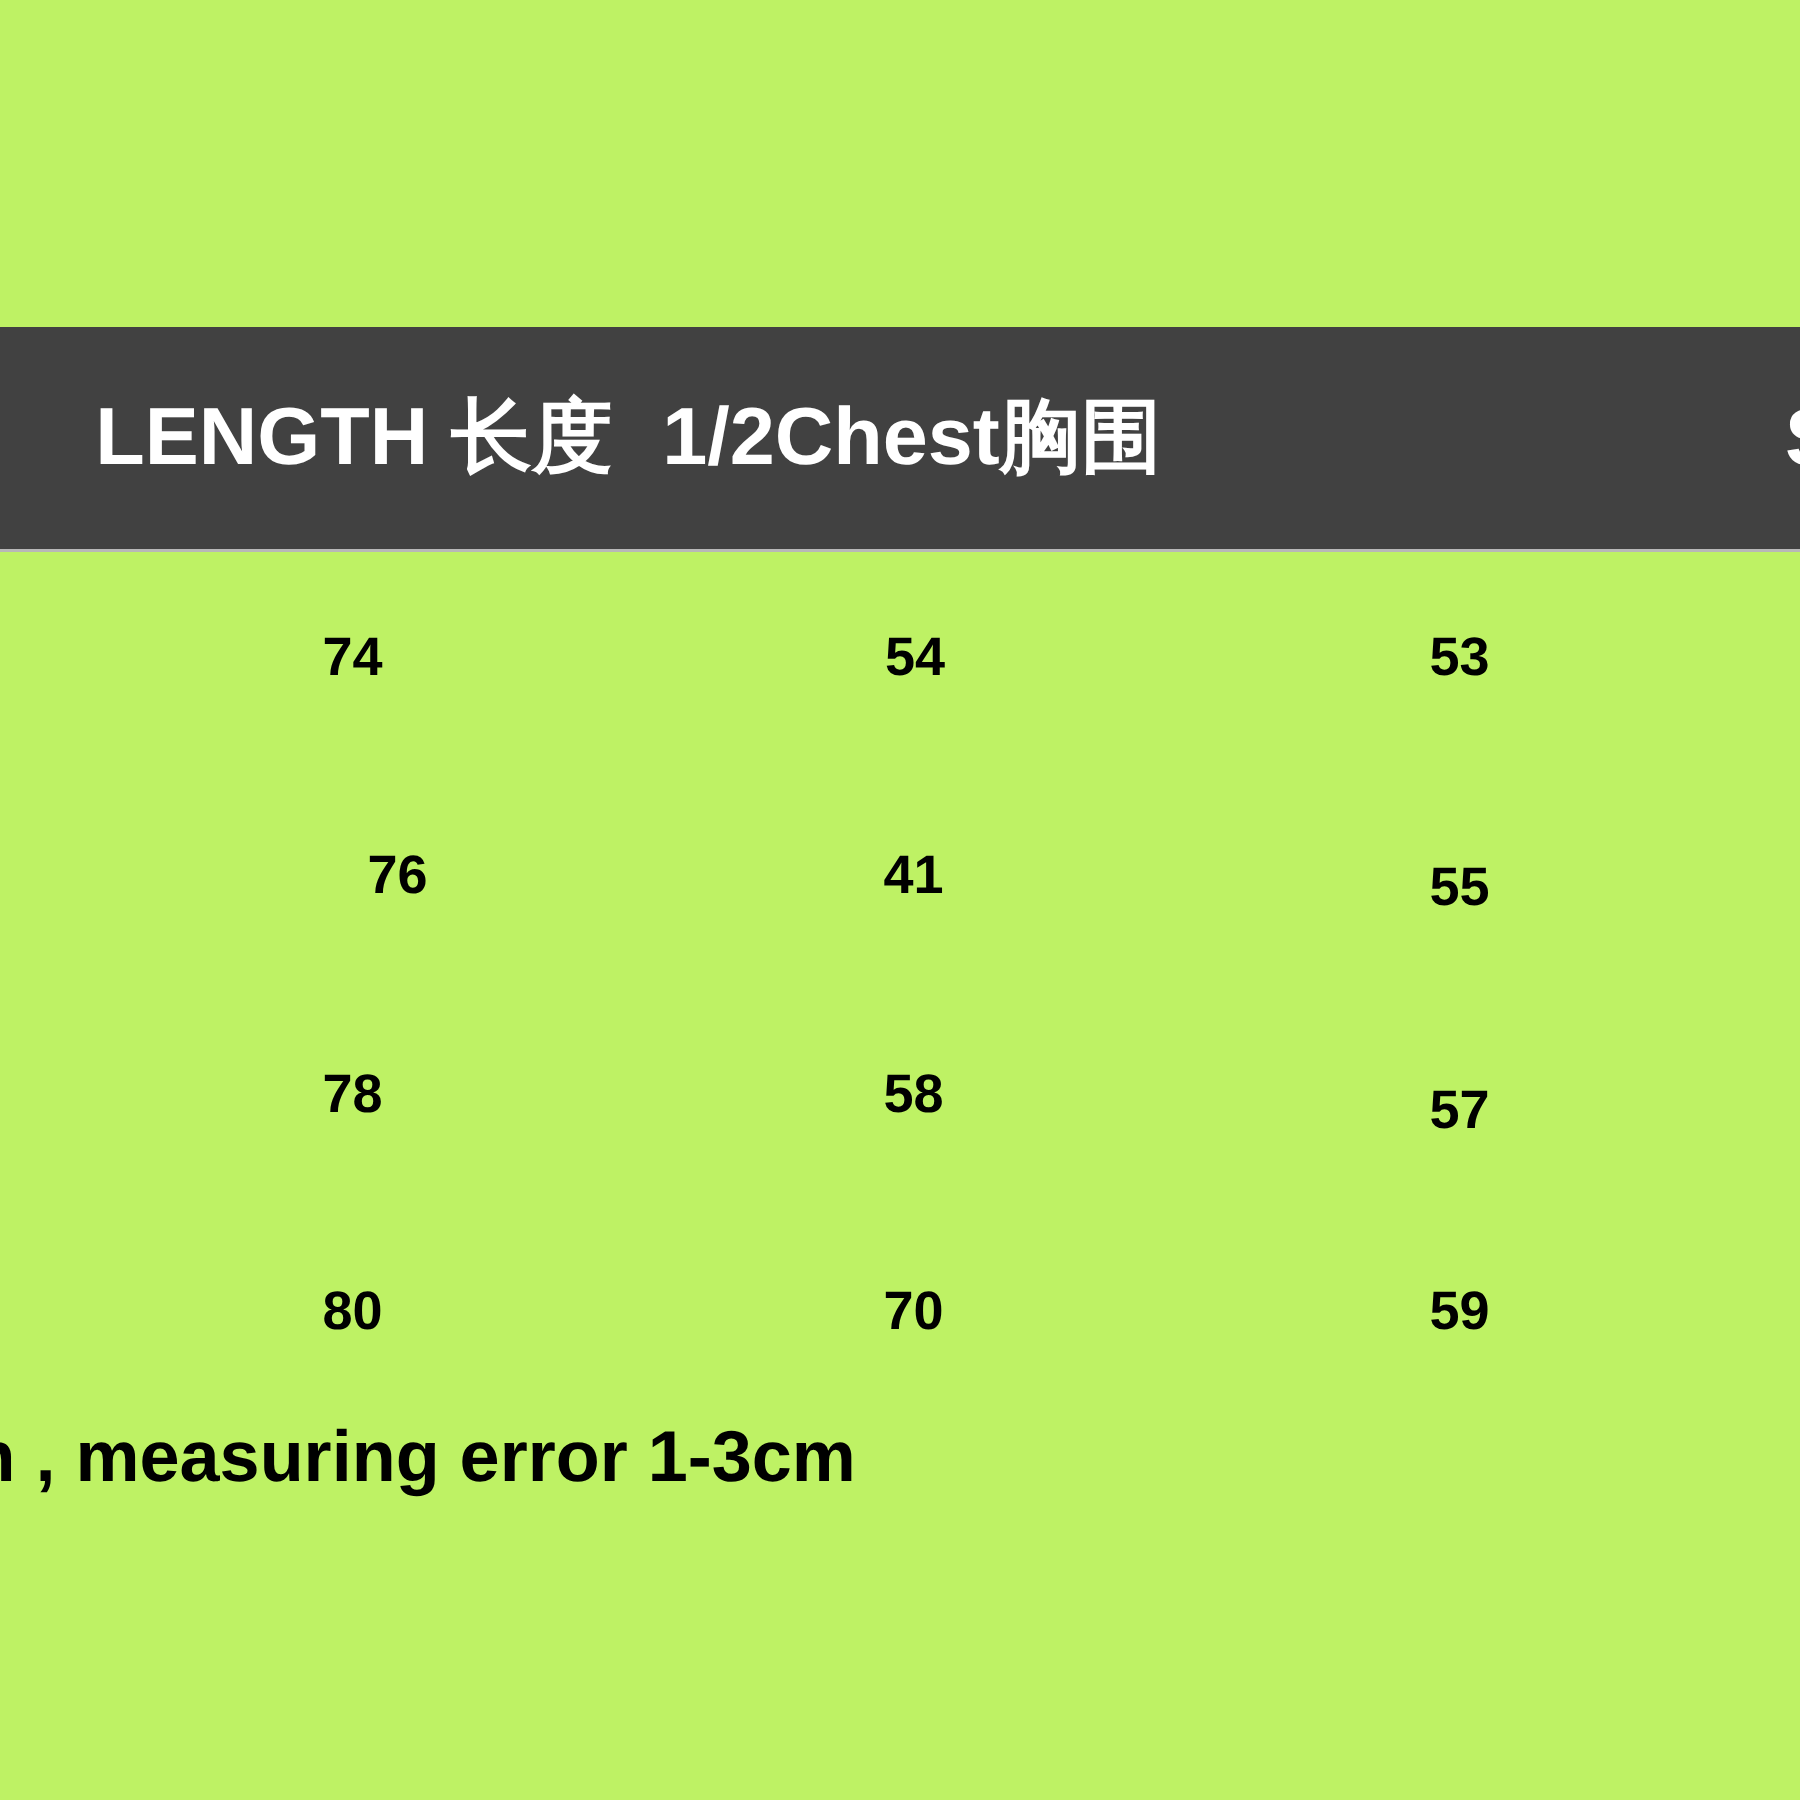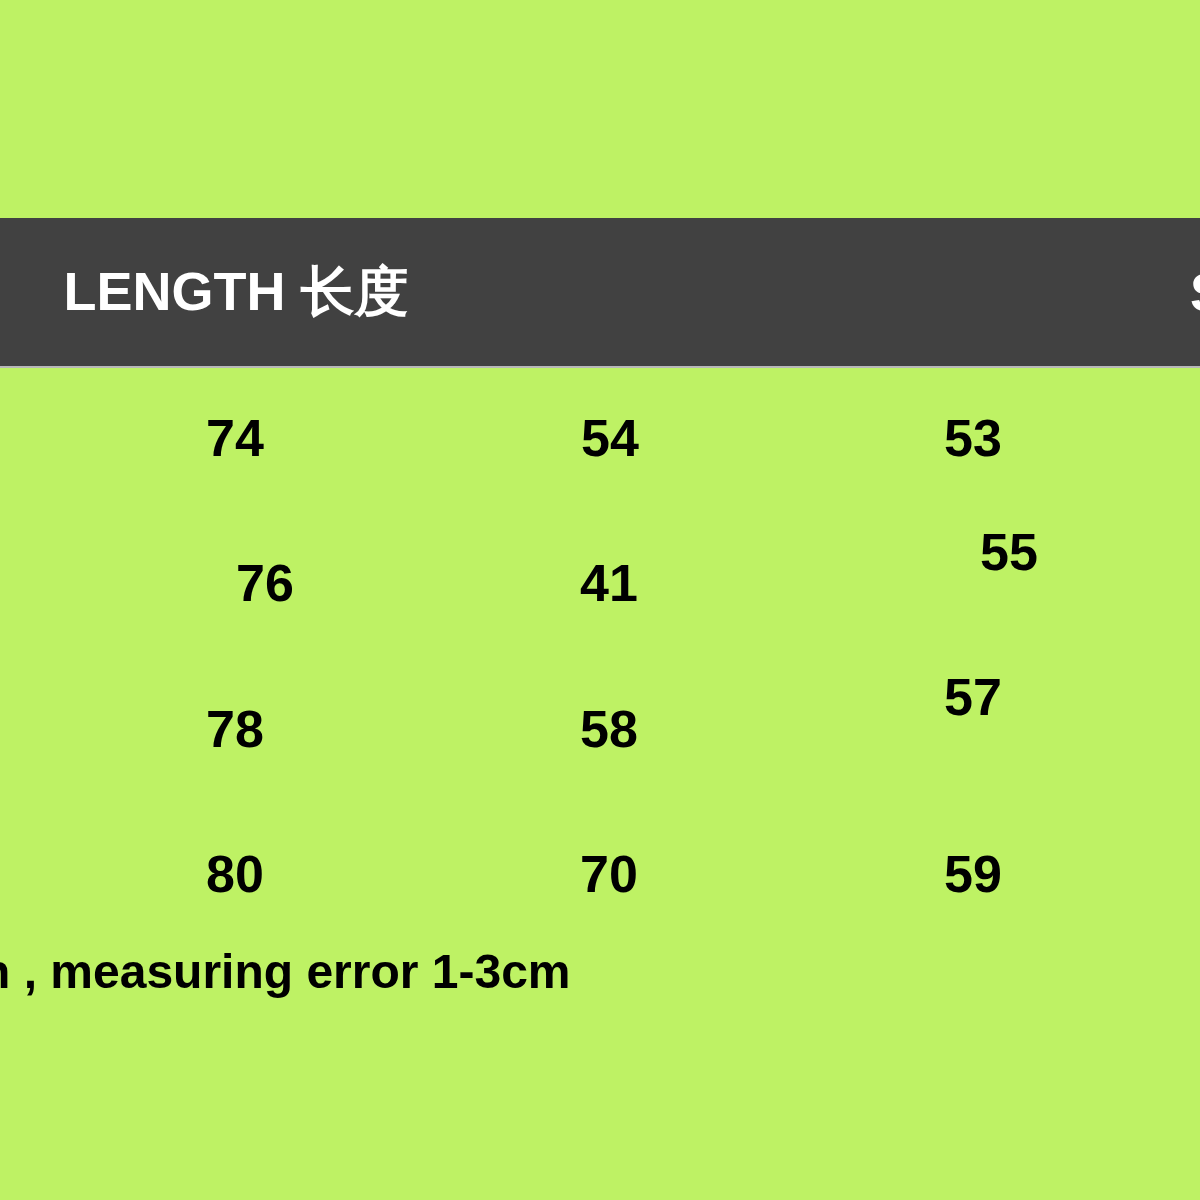--- a/index.html
+++ b/index.html
@@ -35,53 +35,54 @@
     letter-spacing: 0px;
   }
   .hcell-partial {
     transform: translateY(-50%);
     left: 1190px;
   }
   .cell {
     position: absolute;
     transform: translate(-50%, -50%);
     color: #000000;
-    font-size: 52px;
+    font-size: 36px;
     white-space: nowrap;
   }
   .footnote {
     position: absolute;
     left: -19px;
     top: 944px;
     color: #000000;
     font-size: 48px;
     white-space: nowrap;
   }
 </style>
 </head>
 <body>
 
 <div class="canvas">
 
   <div class="header-bar">
     <div class="hcell" style="left: 236px;">LENGTH 长度</div>
+    <div class="hcell" style="left: 608px;">1/2Chest胸围</div>
     <div class="hcell hcell-partial">S</div>
   </div>
 
   <div class="cell" style="left: 235px; top: 438px;">74</div>
   <div class="cell" style="left: 610px; top: 438px; text-align: center;">54</div>
   <div class="cell" style="left: 973px; top: 438px;">53</div>
 
   <div class="cell" style="left: 235px; top: 583px; margin-left: 30px;">76</div>
   <div class="cell" style="left: 609px; top: 583px;">41</div>
-  <div class="cell" style="left: 973px; top: 552px; margin-left: 36px;">55</div>
+  <div class="cell" style="left: 973px; top: 591px;">55</div>
 
   <div class="cell" style="left: 235px; top: 729px;">78</div>
   <div class="cell" style="left: 609px; top: 729px;">58</div>
-  <div class="cell" style="left: 973px; top: 697px;">57</div>
+  <div class="cell" style="left: 973px; top: 740px;">57</div>
 
   <div class="cell" style="left: 235px; top: 874px;">80</div>
   <div class="cell" style="left: 609px; top: 874px;">70</div>
   <div class="cell" style="left: 973px; top: 874px;">59</div>
 
   <div class="footnote">n , measuring error 1-3cm</div>
 
 </div>
 
 </body></html>

